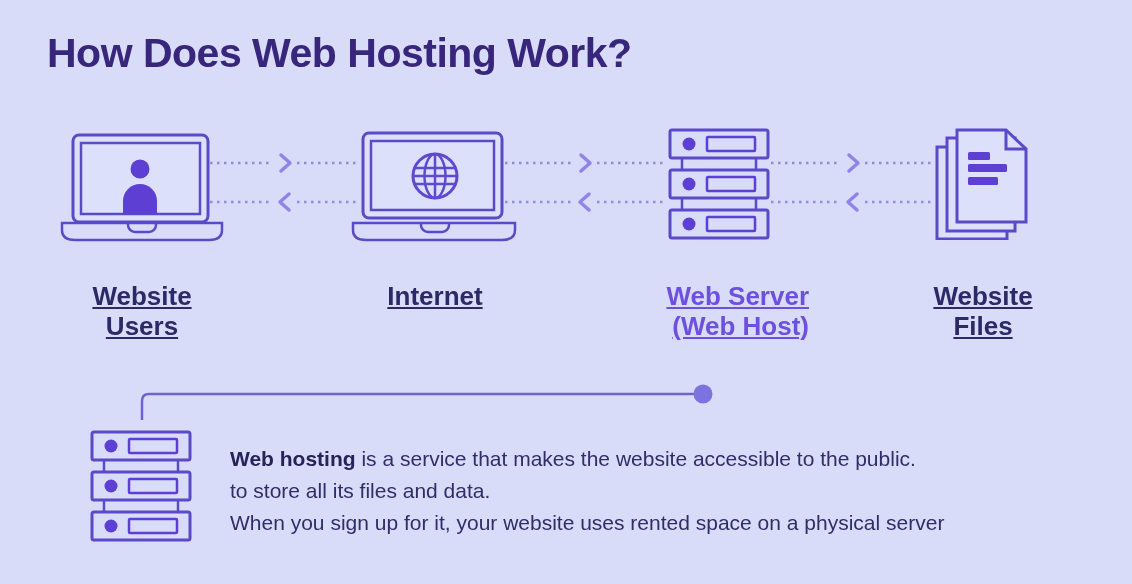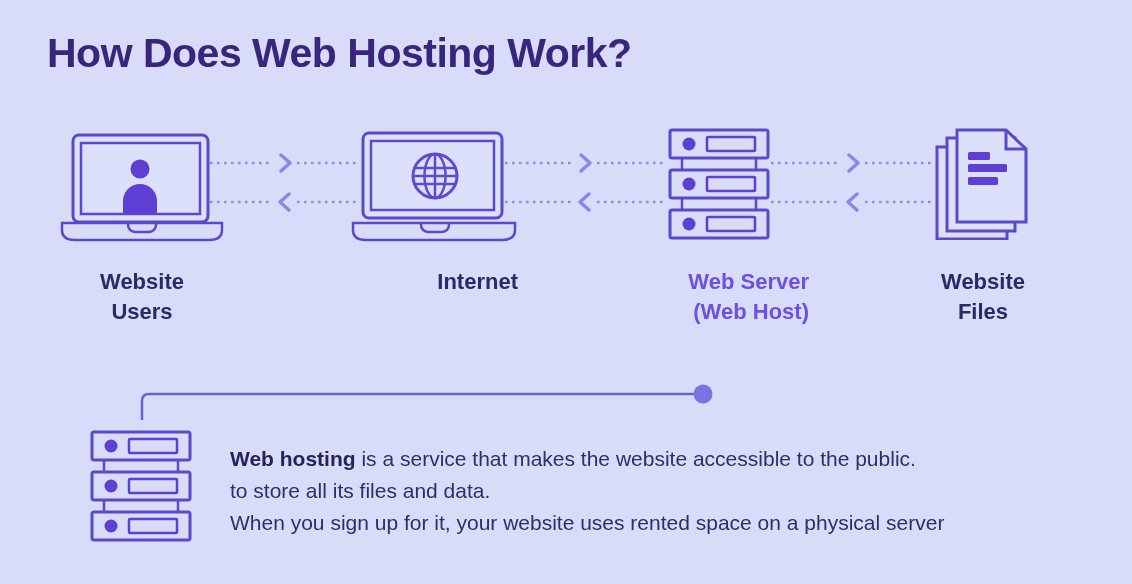--- a/index.html
+++ b/index.html
@@ -17,31 +17,32 @@
 
   .page-title {
     left: 47px; top: 30px;
     font-size: 41px;
     font-weight: bold;
     letter-spacing: -0.5px;
     color: #38267c;
   }
 
   .node-label {
-    top: 267px;
+    top: 281px;
     text-align: center;
-    font-size: 22px;
+    font-size: 26px;
     font-weight: bold;
     line-height: 30px;
     color: #2b2a66;
     white-space: pre-line;
+    text-decoration: underline;
   }
   .node-label.accent { color: #6d50e0; text-align: right; }
   .label-users    { left: 58px;  width: 168px; }
-  .label-internet { left: 352px; width: 166px; text-align: right; }
+  .label-internet { left: 352px; width: 166px; }
   .label-server   { left: 629px; width: 180px; }
   .label-files    { left: 901px; width: 164px; }
 
   .icon-users    { left: 60px;  top: 128px; }
   .icon-internet { left: 351px; top: 128px; }
   .icon-server   { left: 667px; top: 128px; }
   .icon-files    { left: 933px; top: 128px; }
 
   .arrows-1 { left: 210px; top: 140px; }
   .arrows-2 { left: 505px; top: 140px; }

